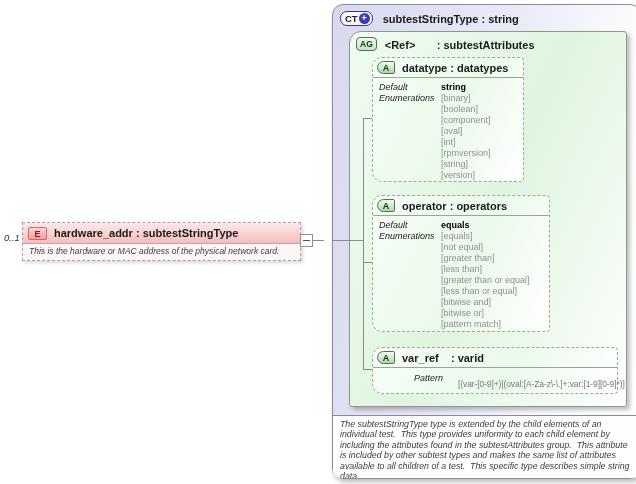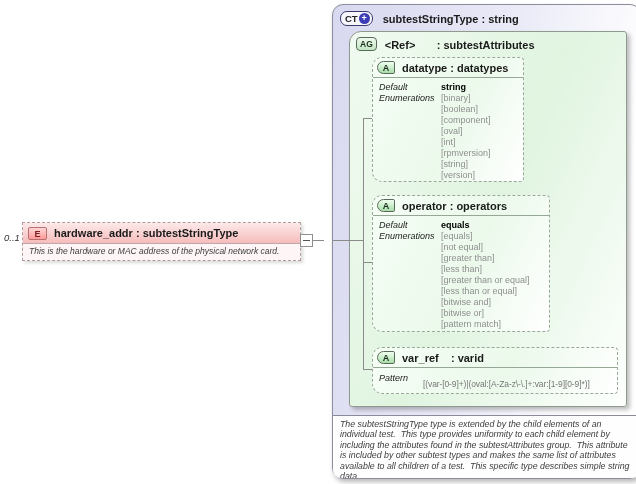--- a/index.html
+++ b/index.html
@@ -91,21 +91,21 @@
     background:linear-gradient(180deg,#f0fff0,#a8dca8);
     font-size:9px; font-weight:bold; color:#223322;
   }
   .attr-title { margin-left:7px; font-size:11px; font-weight:bold; color:#1a1a1a; white-space:pre; }
   .attr-body { display:flex; padding:4px 0 0 6px; }
   .facet-labels { width:62px; flex:none; }
   .facet-label { font-style:italic; font-size:9px; line-height:11px; color:#222; }
   .facet-values { flex:1; }
   .facet-default { font-size:9px; line-height:11px; font-weight:bold; color:#000; }
   .enum-value { font-size:9px; line-height:11px; color:#8f8f8f; }
-  .pattern-row { padding-top:5px; }
+  .pattern-row { padding-top:5px;margin-left:35px; }
   .pattern-row .facet-labels { width:44px; }
   .pattern-value { font-size:8.5px; letter-spacing:-0.1px; color:#777; white-space:nowrap; }
   
   .doc-area {
     position:absolute; left:0; right:0; top:410px; bottom:0; overflow:hidden;
     background:#fefeff; border-top:1px solid #8a8a9a; border-radius:0 0 8px 8px;
     padding:3px 10px 0 7px;
   }
   .doc-text { font-style:italic; font-size:8.8px; line-height:10.4px; color:#3c3c3c; white-space:pre-wrap; }
 </style>

